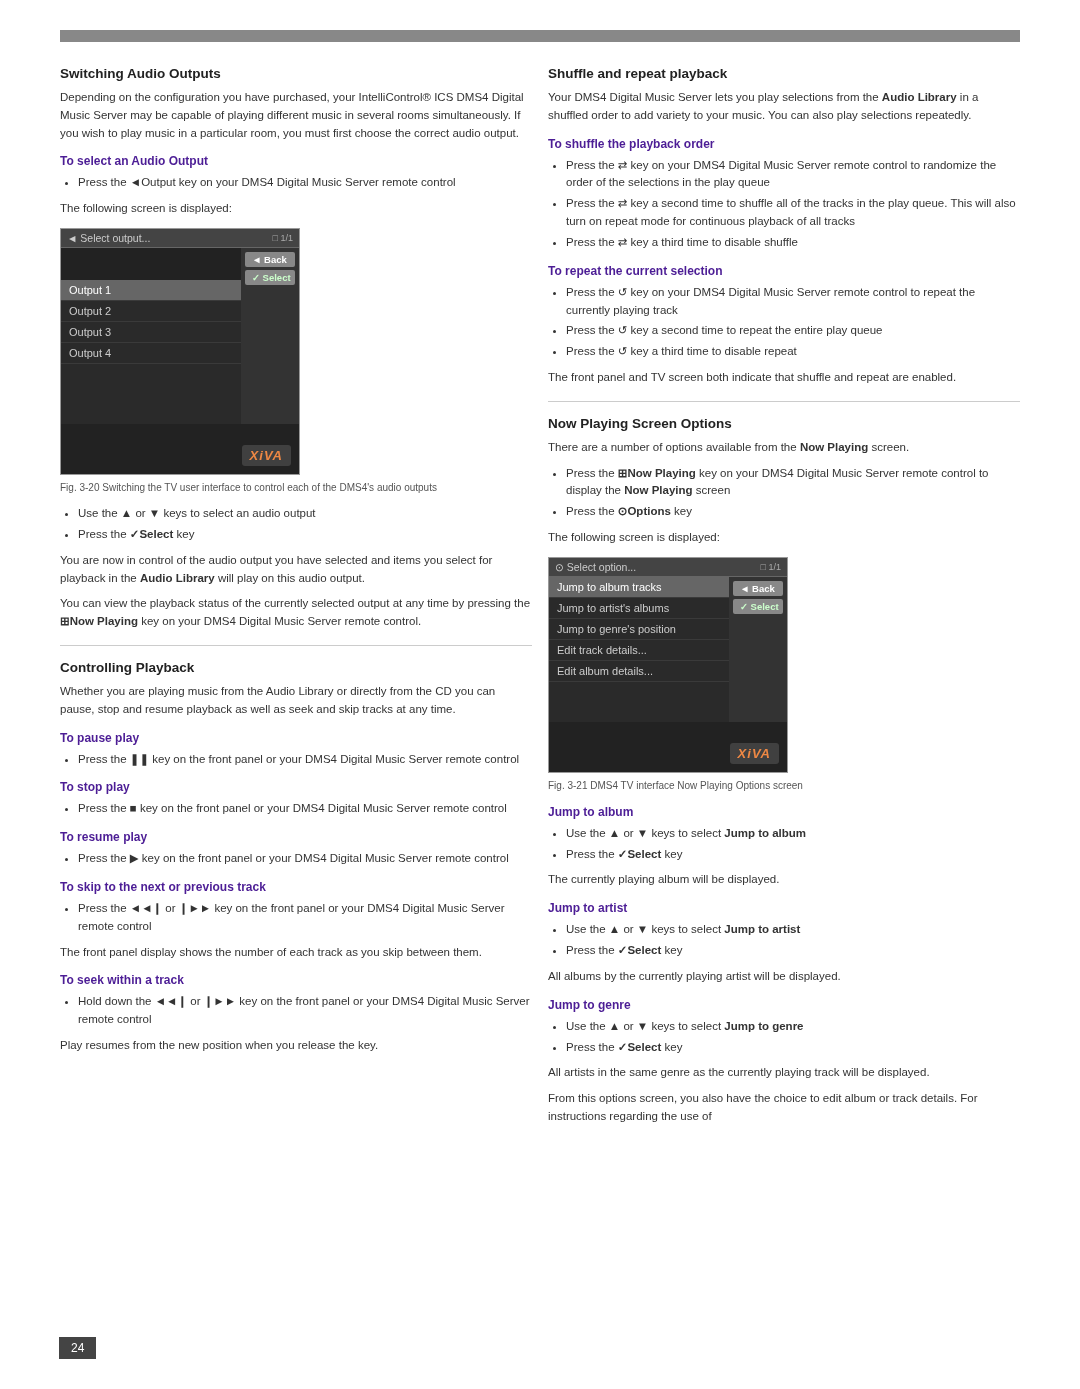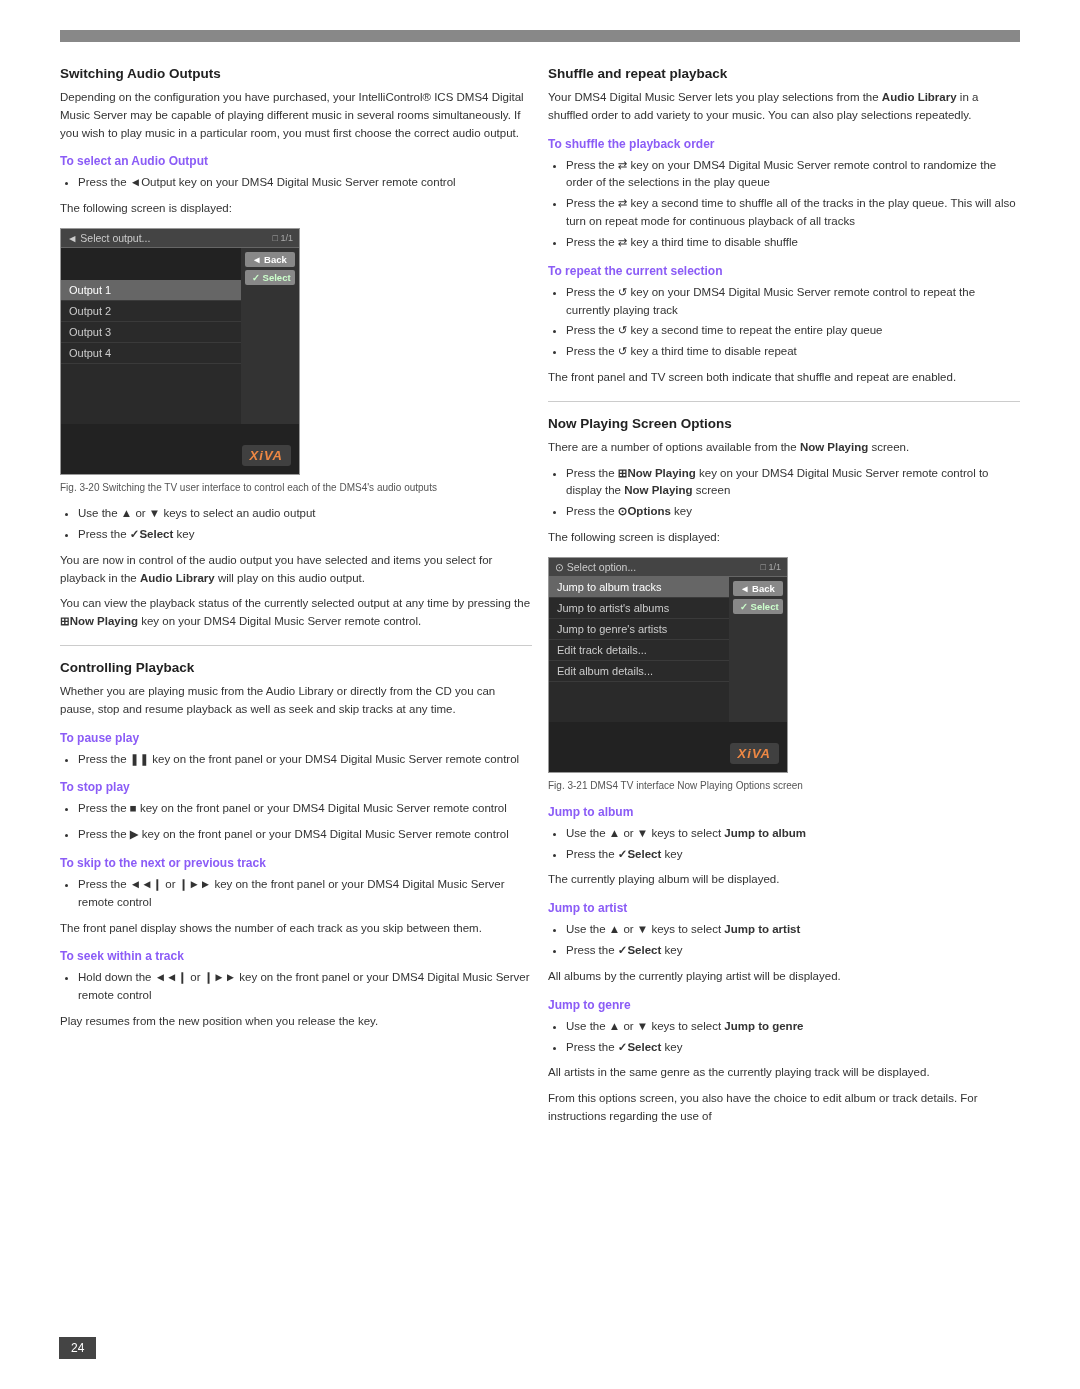--- a/index.html
+++ b/index.html
@@ -38,21 +38,21 @@
       font-size: 13.5px;
       font-weight: bold;
       margin-bottom: 8px;
       color: #222;
     }
     h3 {
       font-size: 12px;
       font-weight: bold;
       margin-bottom: 6px;
       margin-top: 12px;
-      color: #8b5cf6;
+      color: #4c1d95;
     }
     p {
       font-size: 11.5px;
       line-height: 1.55;
       margin-bottom: 8px;
       color: #333;
     }
     ul {
       margin-left: 18px;
       margin-bottom: 8px;
@@ -227,20 +227,21 @@
       <h3>To pause play</h3>
       <ul>
         <li>Press the ❚❚ key on the front panel or your DMS4 Digital Music Server remote control</li>
       </ul>
 
       <h3>To stop play</h3>
       <ul>
         <li>Press the ■ key on the front panel or your DMS4 Digital Music Server remote control</li>
       </ul>
 
+      <h3>To resume play</h3>
       <ul>
         <li>Press the ▶ key on the front panel or your DMS4 Digital Music Server remote control</li>
       </ul>
 
       <h3>To skip to the next or previous track</h3>
       <ul>
         <li>Press the ◄◄❙ or ❙►► key on the front panel or your DMS4 Digital Music Server remote control</li>
       </ul>
       <p>The front panel display shows the number of each track as you skip between them.</p>
 
@@ -285,21 +286,21 @@
       <div class="screen-wrapper">
         <div class="screen-box">
           <div class="screen-title-bar">
             <span>⊙ Select option...</span>
             <span class="page-num">□ 1/1</span>
           </div>
           <div style="display:flex;">
             <div class="screen-menu" style="flex:1;">
               <div class="screen-menu-item highlighted">Jump to album tracks</div>
               <div class="screen-menu-item">Jump to artist's albums</div>
-              <div class="screen-menu-item">Jump to genre's artists</div>
+              <div class="screen-menu-item">Jump to genre's position</div>
               <div class="screen-menu-item">Edit track details...</div>
               <div class="screen-menu-item">Edit album details...</div>
               <div style="height:40px; background:#2a2a2a;"></div>
             </div>
             <div style="background:#333; width:58px; padding:4px 4px; display:flex; flex-direction:column; gap:3px;">
               <div class="side-btn">
                   <span>◄ Back</span>
                 </div>
               <div class="side-btn">
                   <span class="check">✓ Select</span>

